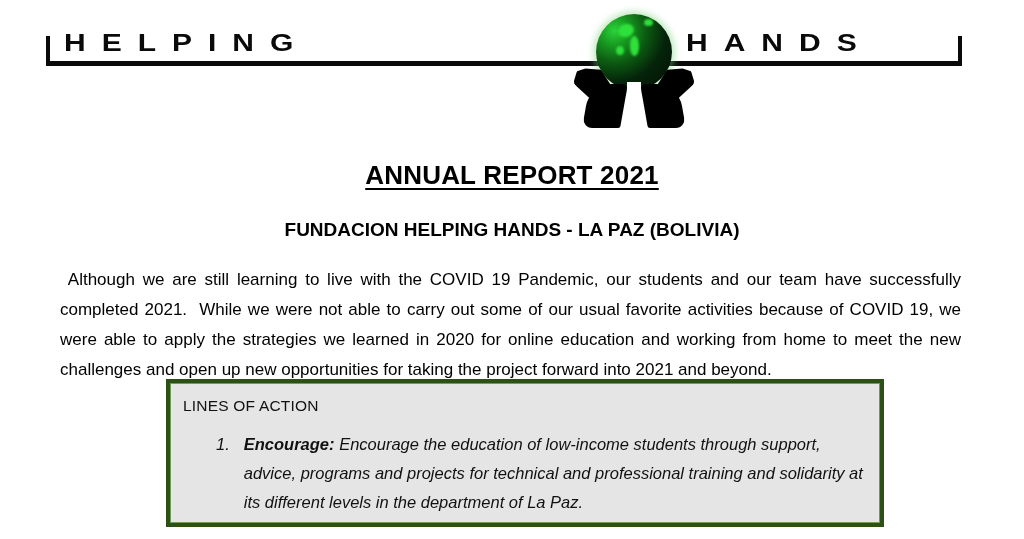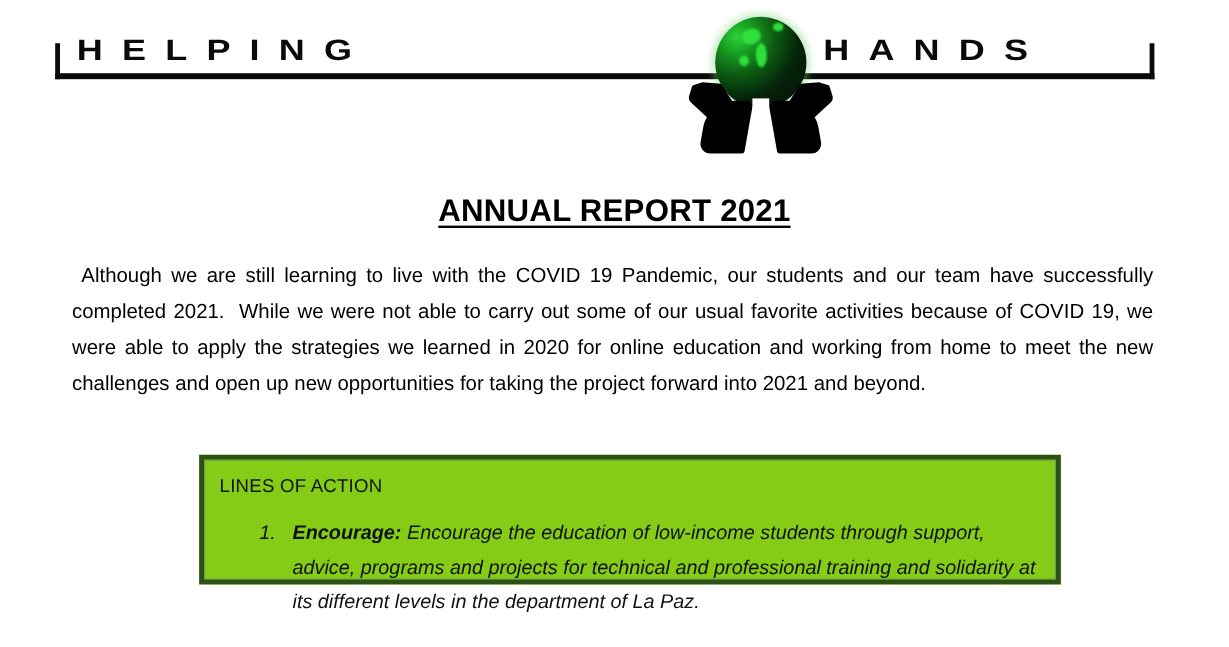--- a/index.html
+++ b/index.html
@@ -173,23 +173,23 @@
     text-align-last: left;
     white-space: pre-wrap;
   }
 
   
   .callout {
     position: absolute;
     left: 166px;
     top: 379px;
     width: 718px;
-    height: 108px;
+    height: 148px;
     box-sizing: border-box;
-    background: #84cc16;
+    background: #e5e5e5;
     border: 4px solid #2d5016;
     box-shadow: inset 0 0 0 1px #6f9a58;
   }
   .callout-heading {
     position: absolute;
     left: 13px;
     top: 14px;
     font-family: "Liberation Sans", sans-serif;
     font-size: 15.5px;
     letter-spacing: 0.2px;
@@ -252,20 +252,21 @@
     <div class="hand-gap"></div>
   </div>
 </div>
 
 <div class="doc">
 
   <div class="title">
     <u>ANNUAL REPORT 2021</u>
   </div>
 
+  <div class="subtitle">FUNDACION HELPING HANDS - LA PAZ (BOLIVIA)</div>
 
   <div class="para"> Although we are still learning to live with the COVID 19 Pandemic, our students and our team have successfully completed 2021.  While we were not able to carry out some of our usual favorite activities because of COVID 19, we were able to apply the strategies we learned in 2020 for online education and working from home to meet the new challenges and open up new opportunities for taking the project forward into 2021 and beyond.</div>
 
 </div>
 
 <div class="callout">
 
   <div class="callout-heading">LINES OF ACTION</div>
 
   <div class="callout-list">

